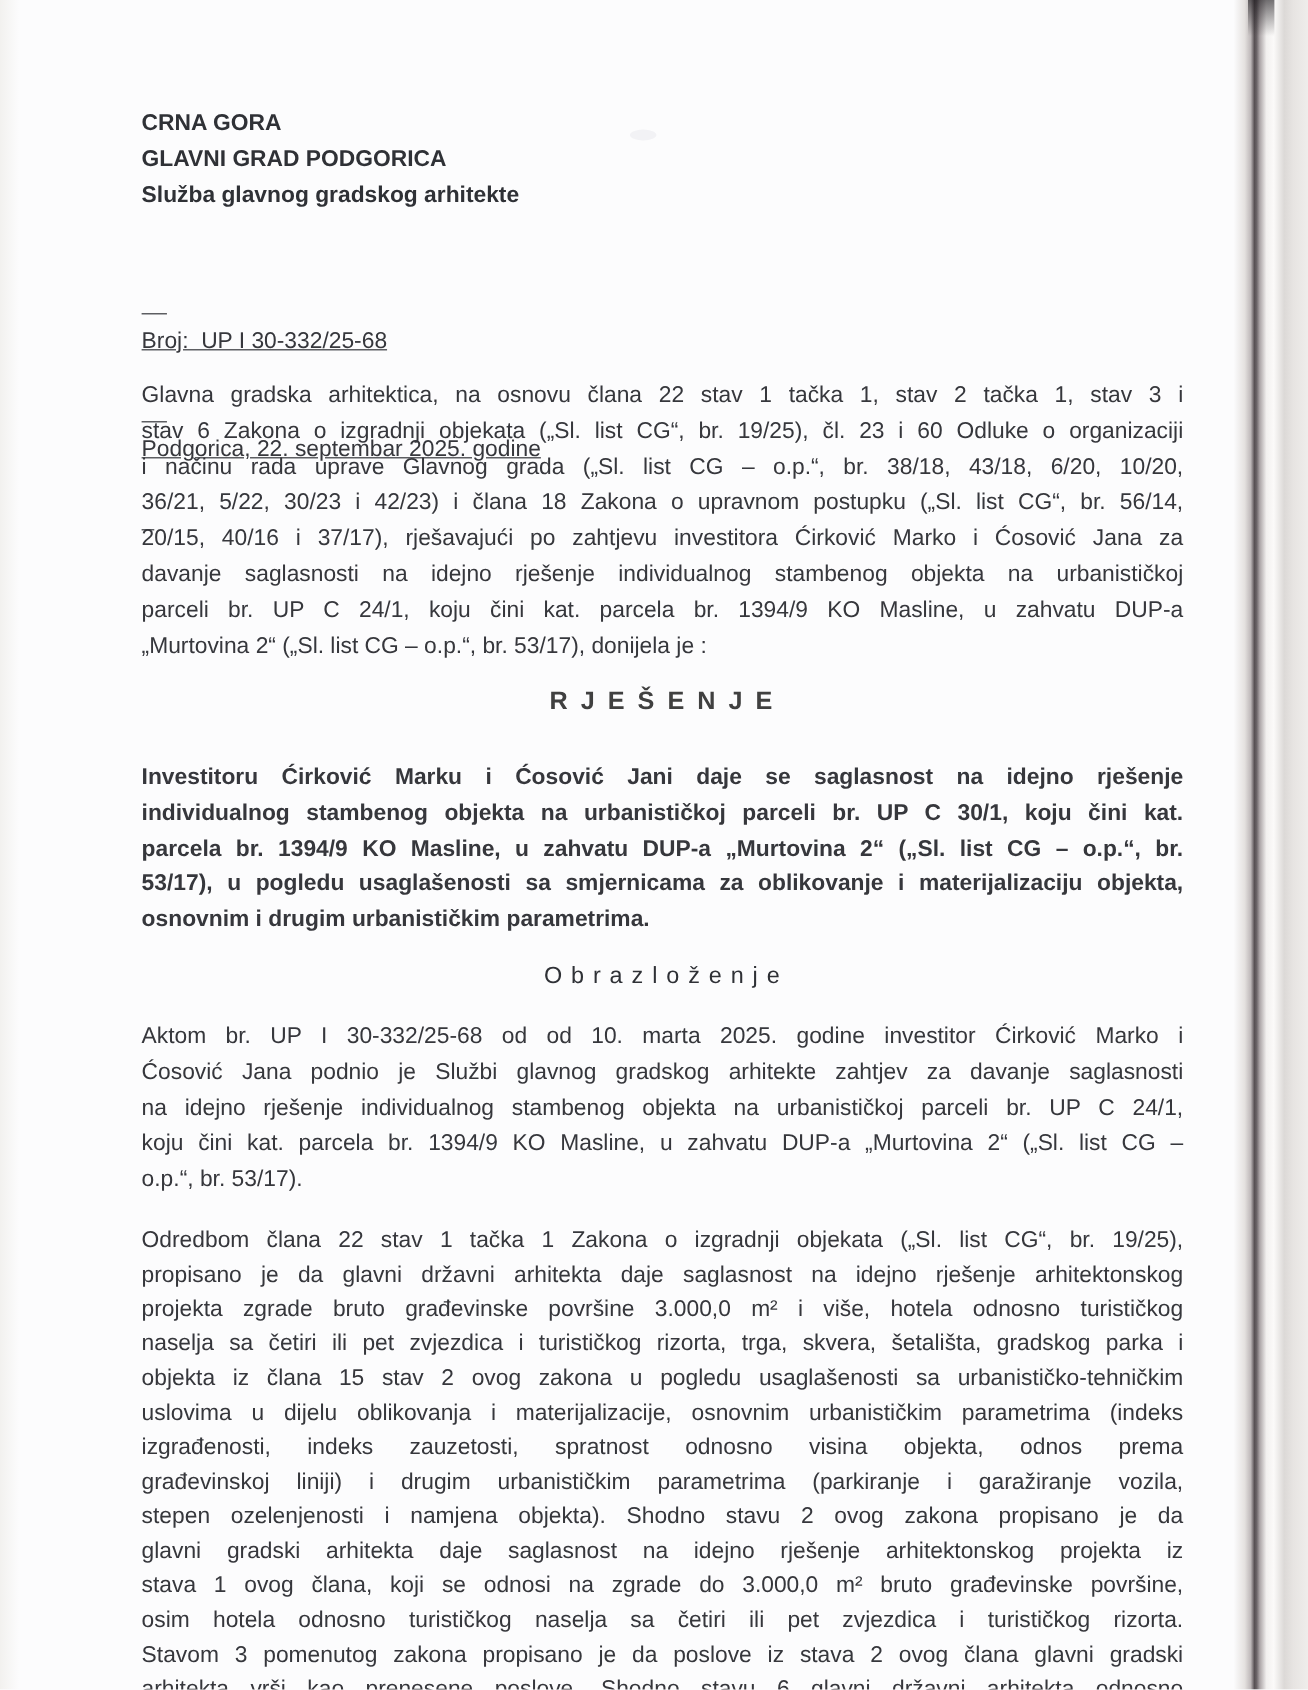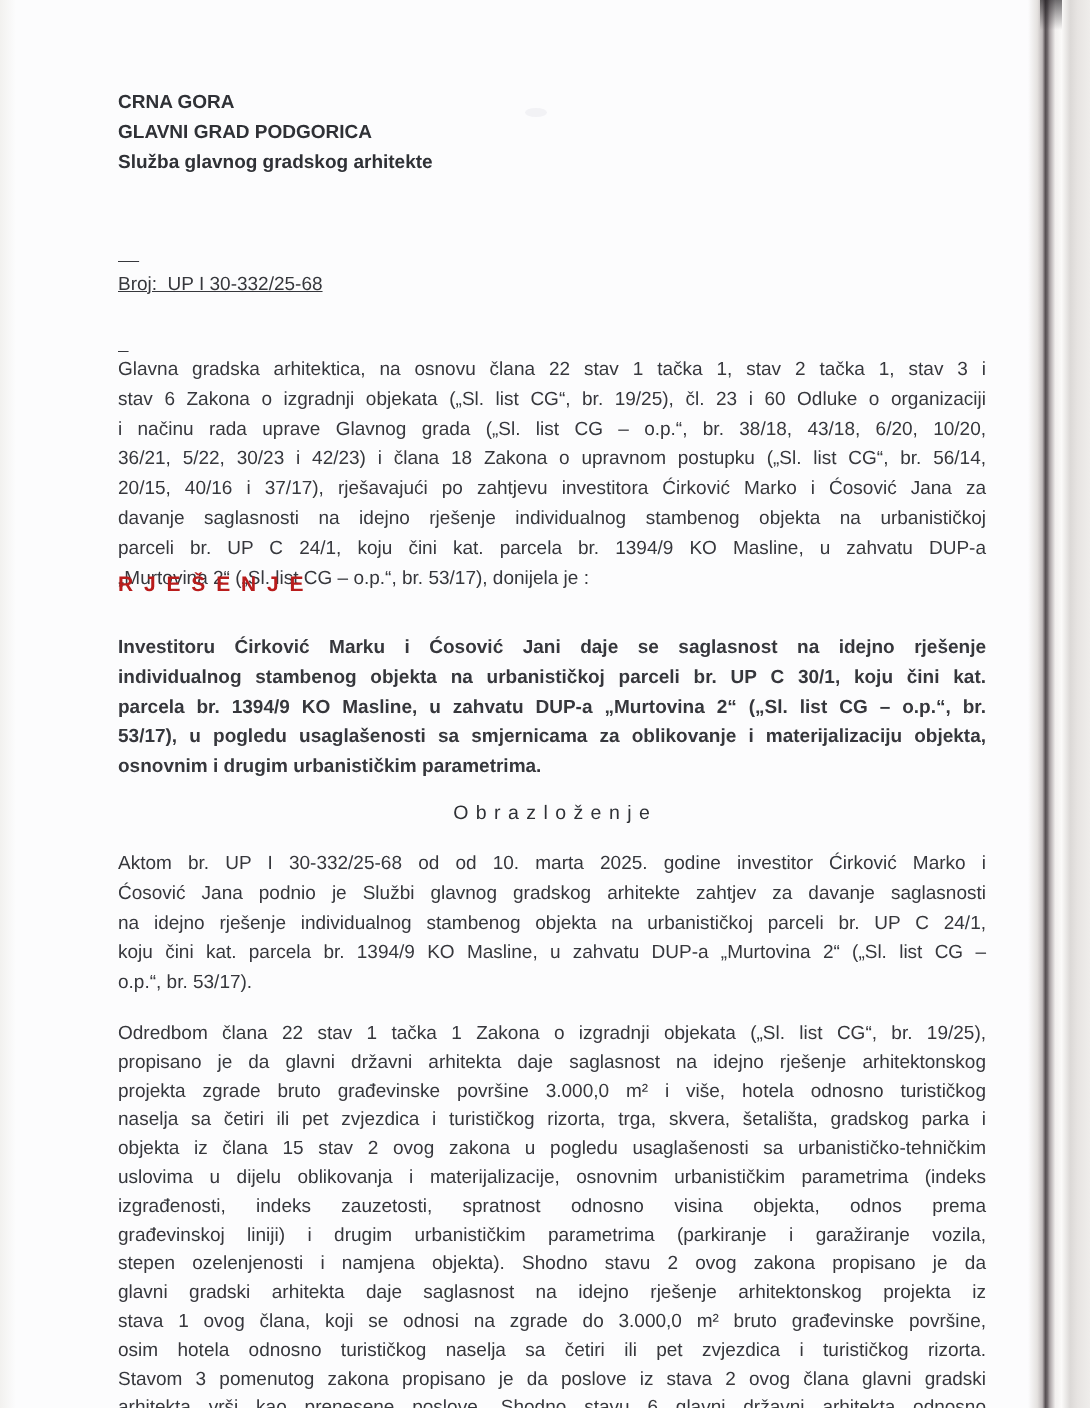--- a/index.html
+++ b/index.html
@@ -17,22 +17,22 @@
   .tb {
     position: absolute;
     left: 118px;
     width: 868px;
     font-size: 19px;
     line-height: 29.8px;
     text-rendering: geometricPrecision;
   }
   .org { top: 88px; font-weight: bold; line-height: 30px; white-space: pre-wrap; color: #2f3136; }
   .ref { top: 210px; line-height: 30px; white-space: pre-wrap; text-decoration: underline; }
-  .p1 { top: 315px; margin-top: 40px; }
-  .h1 { top: 570px; font-weight: bold; font-size: 21px; letter-spacing: 2.5px; color: #b91c1c; }
+  .p1 { top: 315px; }
+  .h1 { top: 570px; text-align: center; font-weight: bold; font-size: 21px; letter-spacing: 2.5px; color: #404040; }
   .p2 { top: 633px; font-weight: bold; }
   .h2 { top: 799px; text-align: center; font-weight: normal; font-size: 19.5px; letter-spacing: 1px; color: #2f3136; }
   .p3 { top: 849px; }
   .p4 { top: 1020px; line-height: 28.8px; }
 
   .line { text-align: left; }
   .line.j { text-align: justify; text-align-last: justify; text-justify: inter-word; }
 
   
   .edge-left {
@@ -68,20 +68,21 @@
 
 <div class="page">
 
   <div class="edge-left"></div>
   <div class="smudge"></div>
 
   <div class="tb org"><div class="line">CRNA GORA</div><div class="line">GLAVNI GRAD PODGORICA</div><div class="line">Služba glavnog gradskog arhitekte</div></div>
 
   <div class="tb ref">
     <div>Broj:  UP I 30-332/25-68</div>
+    <div>Podgorica, 22. septembar 2025. godine</div>
   </div>
 
   <div class="tb p1">
       <div class="line j">Glavna gradska arhitektica, na osnovu člana 22 stav 1 tačka 1, stav 2 tačka 1, stav 3 i</div>
       <div class="line j">stav 6 Zakona o izgradnji objekata („Sl. list CG“, br. 19/25), čl. 23 i 60 Odluke o organizaciji</div>
       <div class="line j">i načinu rada uprave Glavnog grada („Sl. list CG – o.p.“, br. 38/18, 43/18, 6/20, 10/20,</div>
       <div class="line j">36/21, 5/22, 30/23 i 42/23) i člana 18 Zakona o upravnom postupku („Sl. list CG“, br. 56/14,</div>
       <div class="line j">20/15, 40/16 i 37/17), rješavajući po zahtjevu investitora Ćirković Marko i Ćosović Jana za</div>
       <div class="line j">davanje saglasnosti na idejno rješenje individualnog stambenog objekta na urbanističkoj</div>
       <div class="line j">parceli br. UP C 24/1, koju čini kat. parcela br. 1394/9 KO Masline, u zahvatu DUP-a</div>

